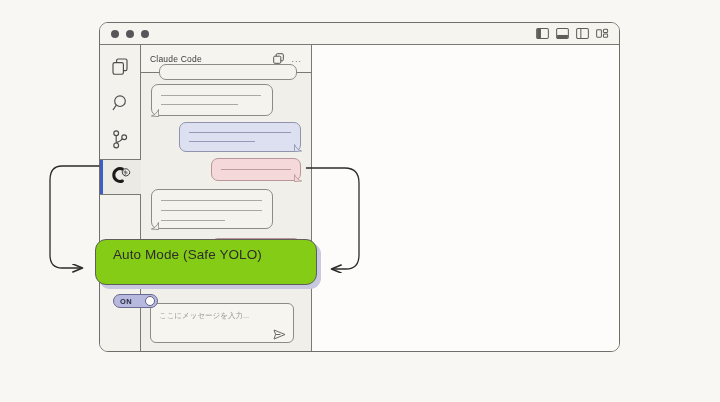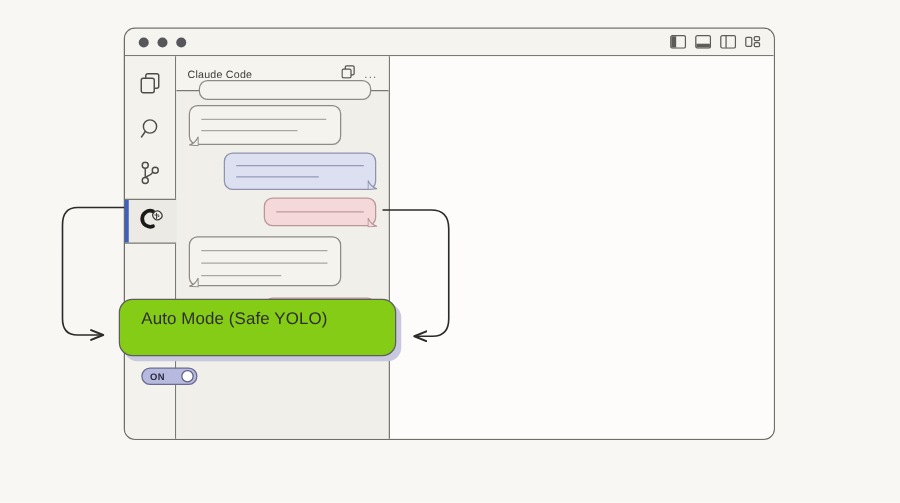--- a/index.html
+++ b/index.html
@@ -427,20 +427,29 @@
           </div>
           <svg class="tail" style="left:10px; top:149px;" viewBox="0 0 8 8">
             <path d="M7.6 0.4 L7.6 7.6 L0.4 7.0 C3.4 6.2 6.0 4.0 7.6 0.4 Z" fill="#f4f3ee" stroke="#8c8b85" stroke-width="0.9"></path>
           </svg>
         </div>
 
         <div class="bub asst" style="left:70px; top:165px; width:90px; height:24px;"></div>
 
       </div>
 
+      <div class="composer">
+        <span class="ph">ここにメッセージを入力...</span>
+        <span class="send-icon">
+          <svg width="13" height="11" viewBox="0 0 13 11">
+            <path d="M1.0 1.0 L12.0 5.5 L1.0 10.0 L2.6 5.5 Z" fill="none" stroke="#6b6a64" stroke-width="1.0" stroke-linejoin="round"></path>
+            <line x1="2.6" y1="5.5" x2="7.4" y2="5.5" stroke="#6b6a64" stroke-width="1.0"></line>
+          </svg>
+        </span>
+      </div>
     </div>
 
     <div class="editor-pane"></div>
   </div>
 
   <svg class="arrow-svg">
     <defs>
       <marker id="ah" markerWidth="9" markerHeight="9" refX="7.6" refY="3.4" orient="auto">
         <path d="M0.6 0.4 L8.0 3.4 L0.6 6.4" fill="none" stroke="#2c2b29" stroke-width="1.25" stroke-linecap="round" stroke-linejoin="round"></path>
       </marker>

